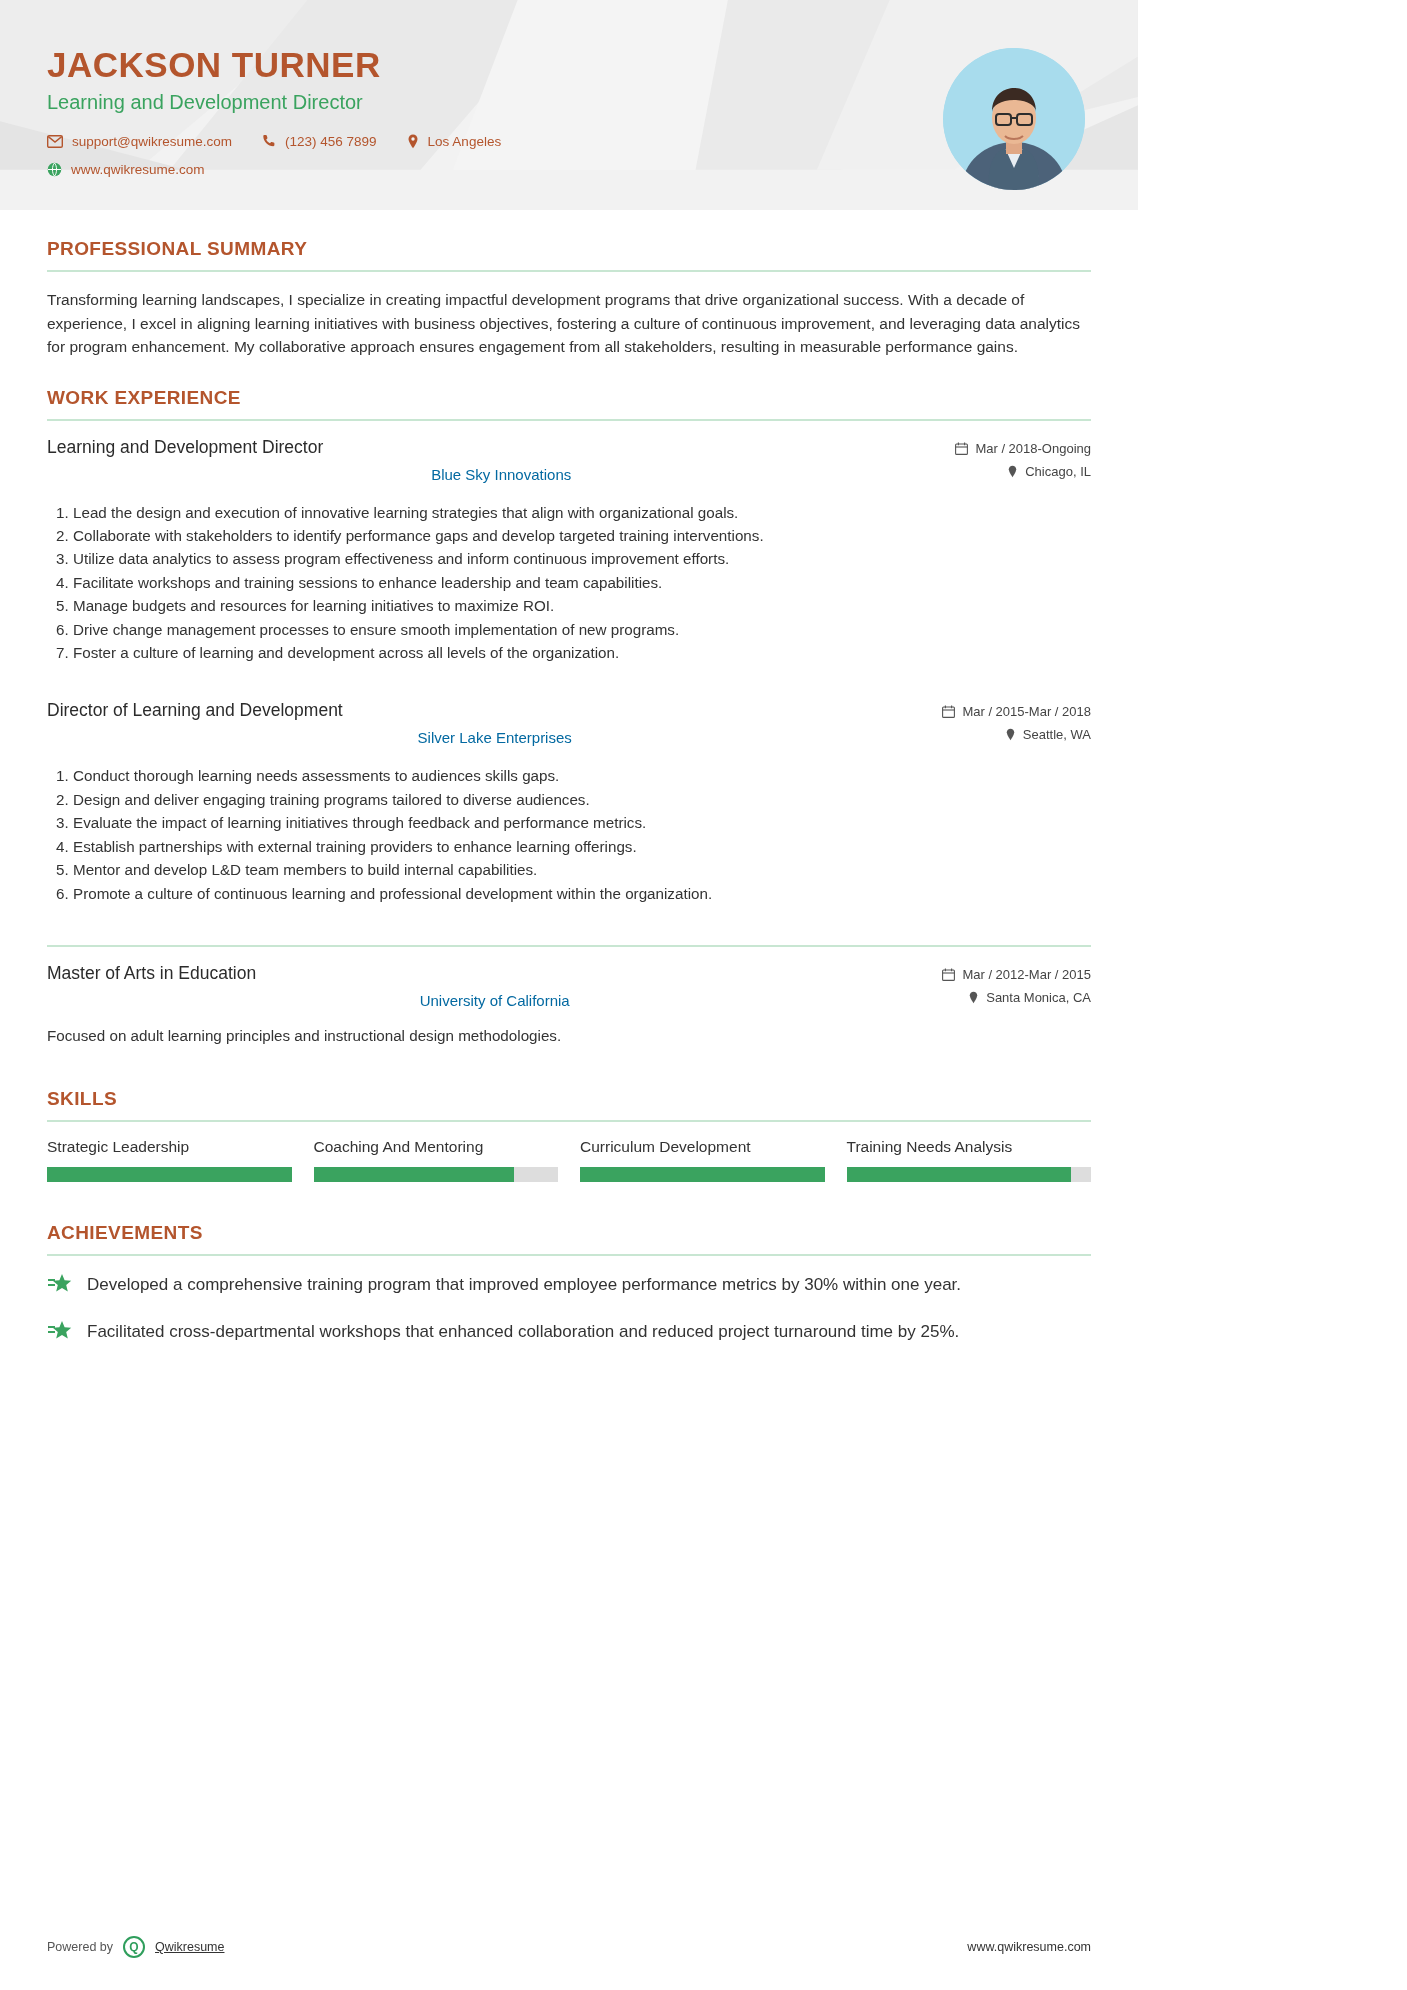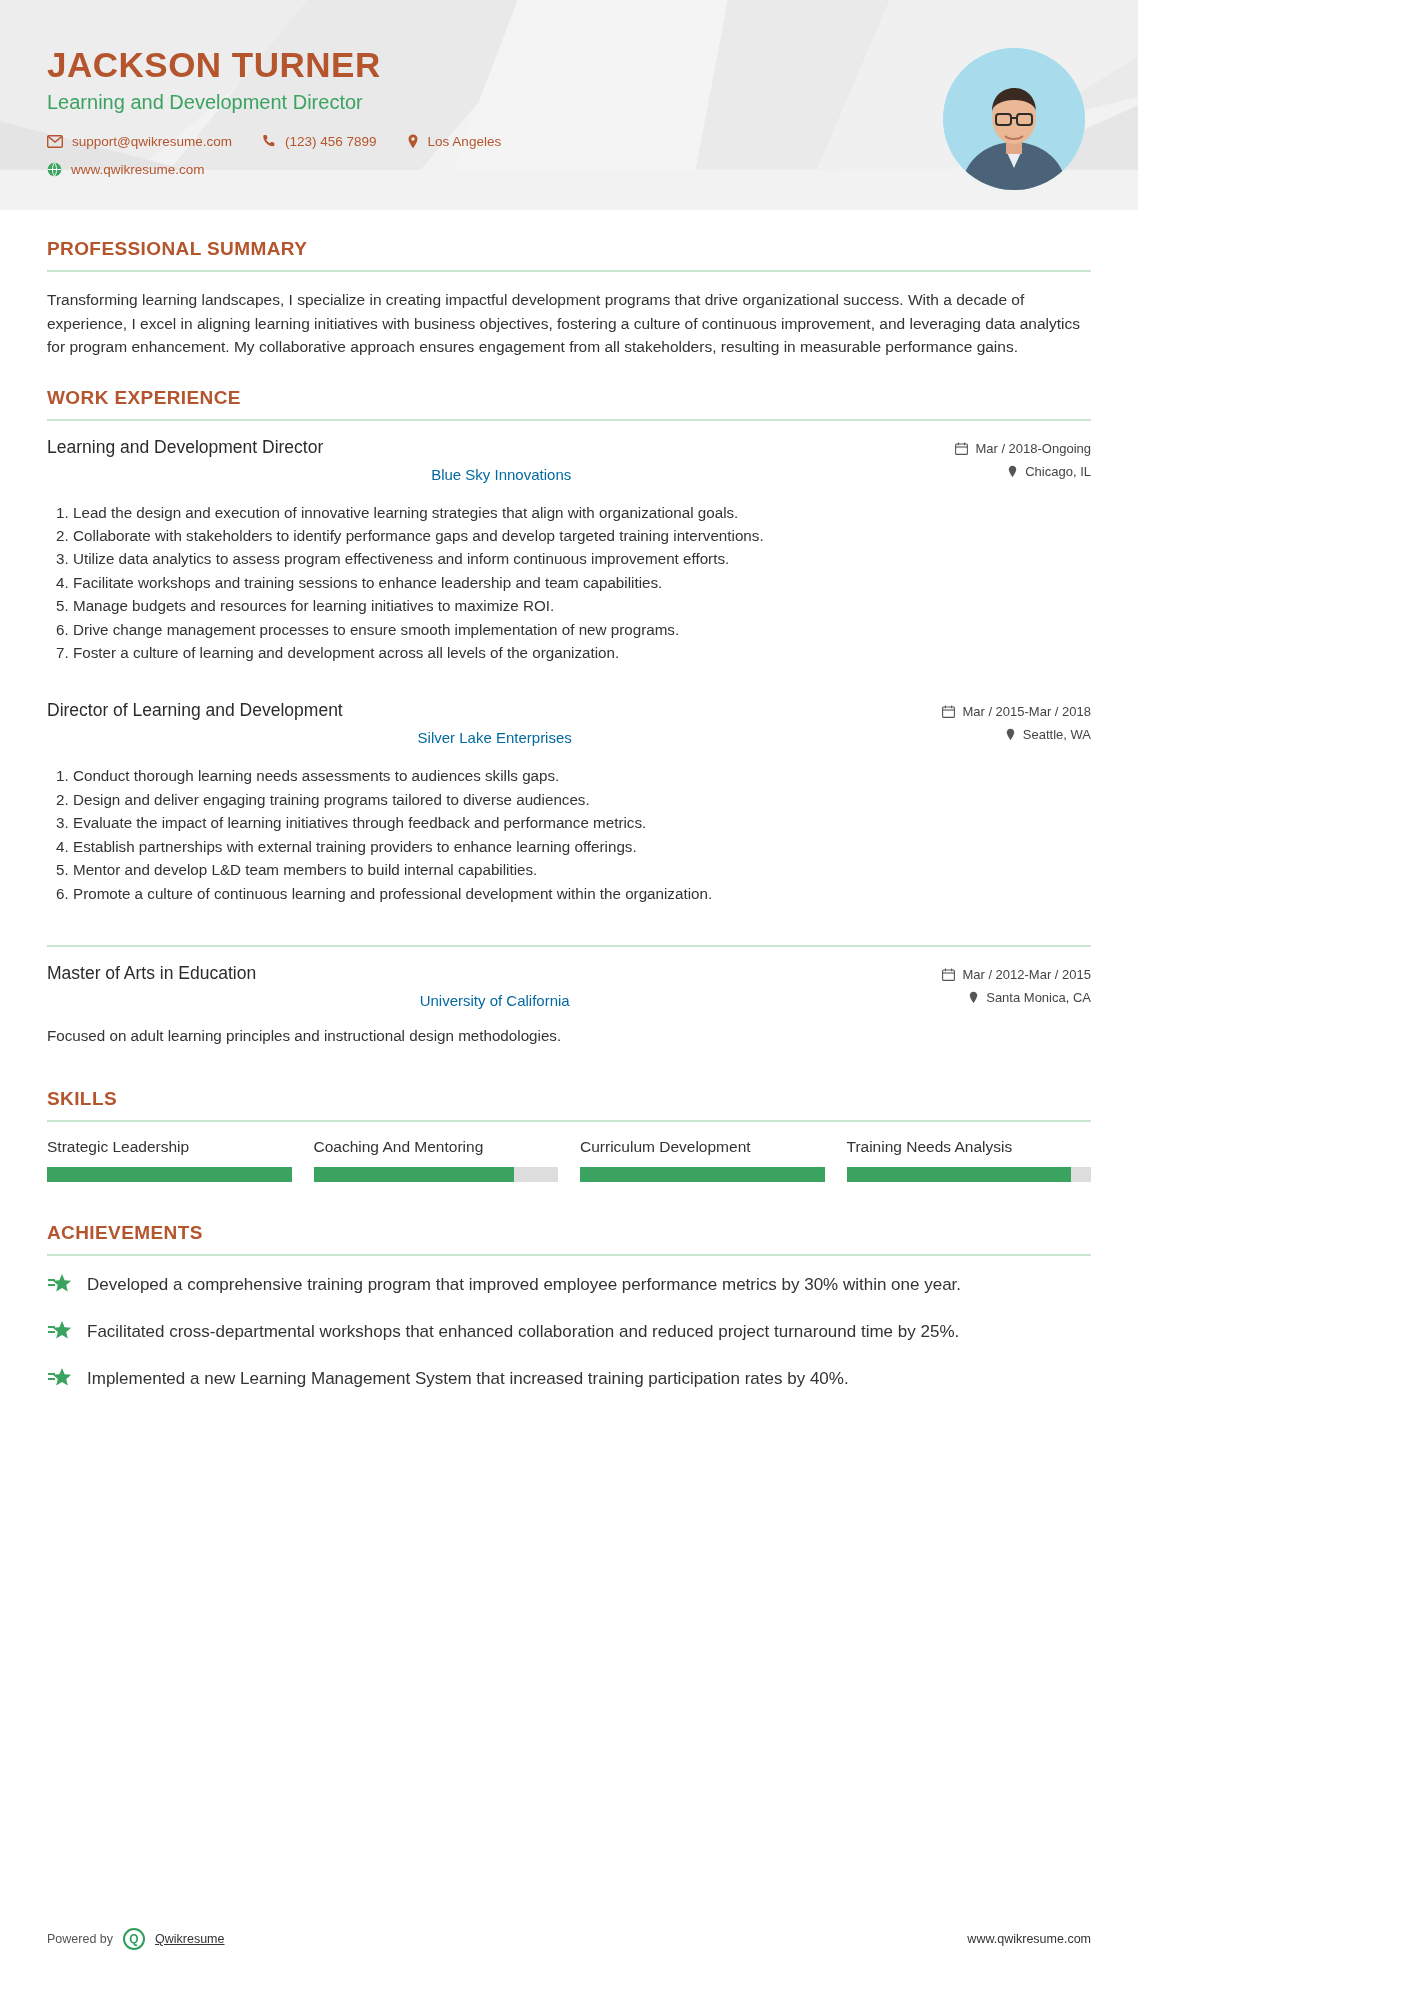--- a/index.html
+++ b/index.html
@@ -114,21 +114,21 @@
   .skill-bar { height: 15px; background: #dddddd; width: 100%; position: relative; }
   .skill-fill { height: 100%; background: #3aa35f; }
 
   
   .ach-item { display: flex; align-items: flex-start; gap: 14px; margin-bottom: 21px; }
   .ach-text { font-size: 17px; line-height: 1.45; color: #333; padding-top: 1px; }
 
   
   .footer {
     position: absolute;
-    left: 0; right: 0; bottom: 40px;
+    left: 0; right: 0; bottom: 32px;
     padding: 0 47px;
     display: flex;
     align-items: center;
     justify-content: space-between;
     font-size: 12.5px;
     color: #555;
   }
   .powered { display: flex; align-items: center; gap: 10px; }
   .qwik-logo {
     width: 22px; height: 22px; border-radius: 50%;
@@ -399,29 +399,20 @@
       <div class="ach-item">
         <span>
           <svg width="26" height="22" viewBox="0 0 26 22">
               <path d="M1 7 h7 v2 h-7z M1 12 h7 v2 h-7z" fill="#3aa35f"></path>
               <polygon points="15,2 17.6,8.2 24.2,8.7 19.2,13 20.8,19.4 15,16 9.2,19.4 10.8,13 5.8,8.7 12.4,8.2" fill="#3aa35f"></polygon>
             </svg>
         </span>
         <span class="ach-text">Facilitated cross-departmental workshops that enhanced collaboration and reduced project turnaround time by 25%.</span>
       </div>
 
-      <div class="ach-item">
-        <span>
-          <svg width="26" height="22" viewBox="0 0 26 22">
-              <path d="M1 7 h7 v2 h-7z M1 12 h7 v2 h-7z" fill="#3aa35f"></path>
-              <polygon points="15,2 17.6,8.2 24.2,8.7 19.2,13 20.8,19.4 15,16 9.2,19.4 10.8,13 5.8,8.7 12.4,8.2" fill="#3aa35f"></polygon>
-            </svg>
-        </span>
-        <span class="ach-text">Implemented a new Learning Management System that increased training participation rates by 40%.</span>
-      </div>
     </div>
 
   </div>
 
   <div class="footer">
     <div class="powered">
       <span>Powered by</span>
       <span class="qwik-logo">Q</span>
       <a class="qwik-name" href="#">Qwikresume</a>
     </div>

